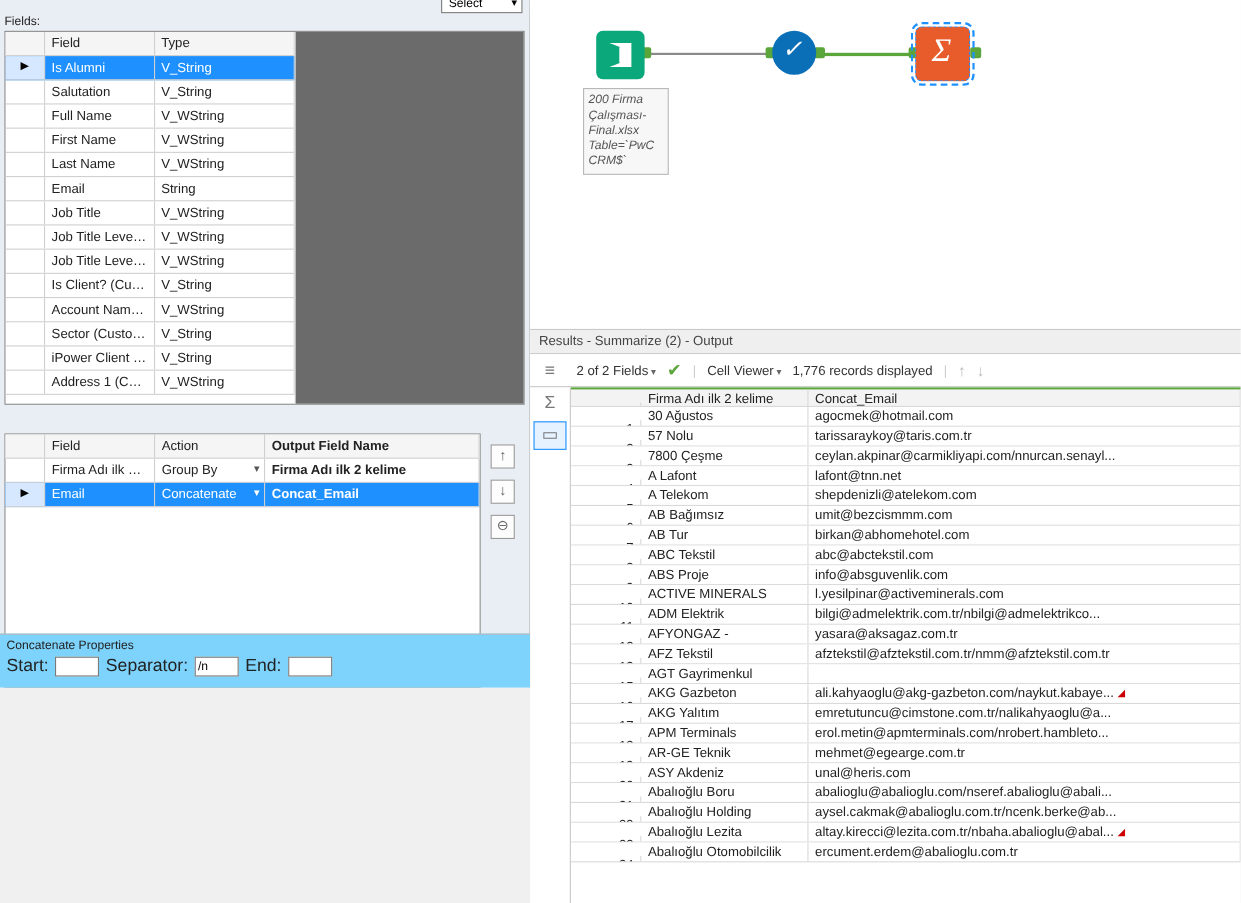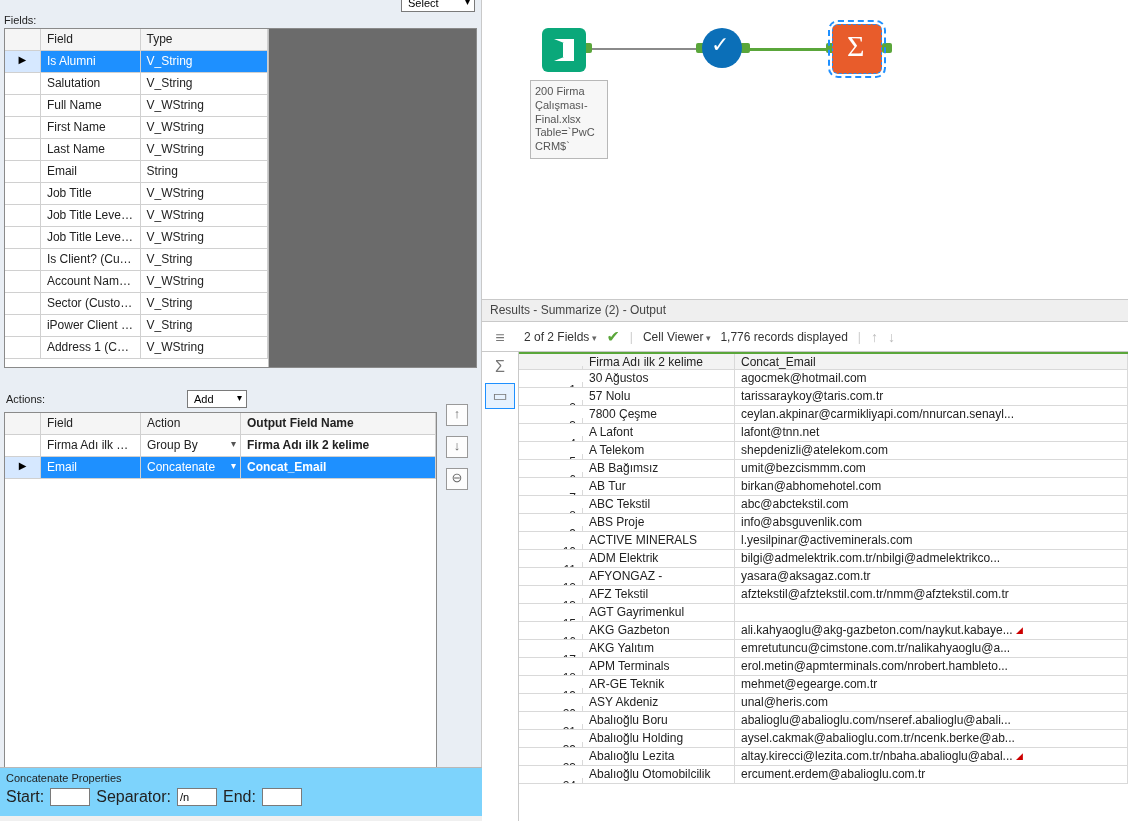--- a/index.html
+++ b/index.html
@@ -1,19 +1,19 @@
 <!DOCTYPE html>
 <html><head>
 <meta charset="utf-8">
 <style>
 * { box-sizing: border-box; margin: 0; padding: 0; font-family: "Segoe UI", Tahoma, sans-serif; font-size: 12px; }
 body { background:#f0f0f0; width:1128px; height:821px; overflow:hidden; position:relative; color:#222; }
 
 
-.left-panel { position:absolute; left:0; top:0; width:482px; height:816px; background:#e9eef4; border-right:1px solid #c9c9c9; display:flex; flex-direction:column; }
+.left-panel { position:absolute; left:0; top:0; width:482px; height:625px; background:#e9eef4; border-right:1px solid #c9c9c9; display:flex; flex-direction:column; }
 
 .sel-bar { height:12px; background:#e9eef4; position:relative; }
 .sel-btn { position:absolute; right:6px; top:-6px; width:74px; height:18px; background:#fff; border:1px solid #7a7a7a; font-size:11px; text-align:left; padding-left:6px; }
 .sel-btn:after { content:"▾"; position:absolute; right:4px; top:1px; font-size:10px; }
 
 .section-label { font-size:11px; padding:2px 4px; }
 
 .fields-box { margin:0 4px; border:1px solid #8a8a8a; height:340px; display:flex; background:#fff; }
 .fields-grid { width:264px; border-right:1px solid #c0c0c0; overflow:hidden; }
 .fg-head, .fg-row { display:flex; height:22px; border-bottom:1px solid #d0d0d0; }
@@ -48,21 +48,21 @@
 
 .concat-props { position:absolute; left:0; bottom:0; width:482px; border-top:1px solid #b8b8b8; padding:4px 6px 10px 6px; background:#7dd3fc; }
 .cp-title { font-size:11px; margin-bottom:4px; }
 .cp-row { display:flex; align-items:center; gap:6px; }
 .cp-row label { font-size:16px; }
 .cp-row input { width:40px; height:18px; border:1px solid #7a7a7a; font-size:11px; padding:0 2px; }
 
 
 .right-panel { position:absolute; left:482px; top:0; right:0; height:821px; background:#fff; display:flex; flex-direction:column; }
 
-.canvas { height:300px; position:relative; border-bottom:1px solid #c9c9c9; background:#fff; }
+.canvas { height:300px; position:relative; border-bottom:1px solid #c9c9c9; background:#fff;font-style:italic; }
 .node { position:absolute; width:44px; height:44px; border-radius:6px; }
 .node-in { left:60px; top:28px; background:#0aa87a; }
 .node-in svg { margin:6px; }
 .node-ck { left:220px; top:28px; background:#0b6fb8; border-radius:50%; width:40px; height:40px; }
 .node-ck:after { content:"✓"; color:#fff; font-size:22px; position:absolute; left:9px; top:4px; }
 .node-sum { left:350px; top:24px; width:50px; height:50px; background:#e85c2b; border:1px dashed #1e90ff; outline:2px dashed #1e90ff; outline-offset:2px;}
 .node-sum:after { content:"Σ"; color:#fff; font-size:30px; position:absolute; left:14px; top:4px; font-family:serif; }
 .wire { position:absolute; top:48px; height:2px; background:#8a8a8a; }
 .w1 { left:104px; width:116px; }
 .w2 { left:260px; width:90px; background:#5aa63a; height:3px; }
@@ -180,24 +180,20 @@
             <div class="fg-cell fg-c1">Address 1 (Cust...</div>
             <div class="fg-cell fg-c2">V_WString</div>
           </div>
         </div>
     </div>
     <div class="fields-pad"></div>
   </div>
 
   <div class="gap1"></div>
 
-  <div class="actions-bar">
-    <span class="lbl">Actions:</span>
-    <button class="add-btn">Add</button>
-  </div>
 
   <div class="actions-box" style="margin-right:44px;">
     <div class="ac-head">
       <div class="ac-cell ac-c0"></div>
       <div class="ac-cell ac-c1">Field</div>
       <div class="ac-cell ac-c2">Action</div>
       <div class="ac-cell ac-c3">Output Field Name</div>
     </div>
     <div id="actions-body">
         <div class="ac-row">

